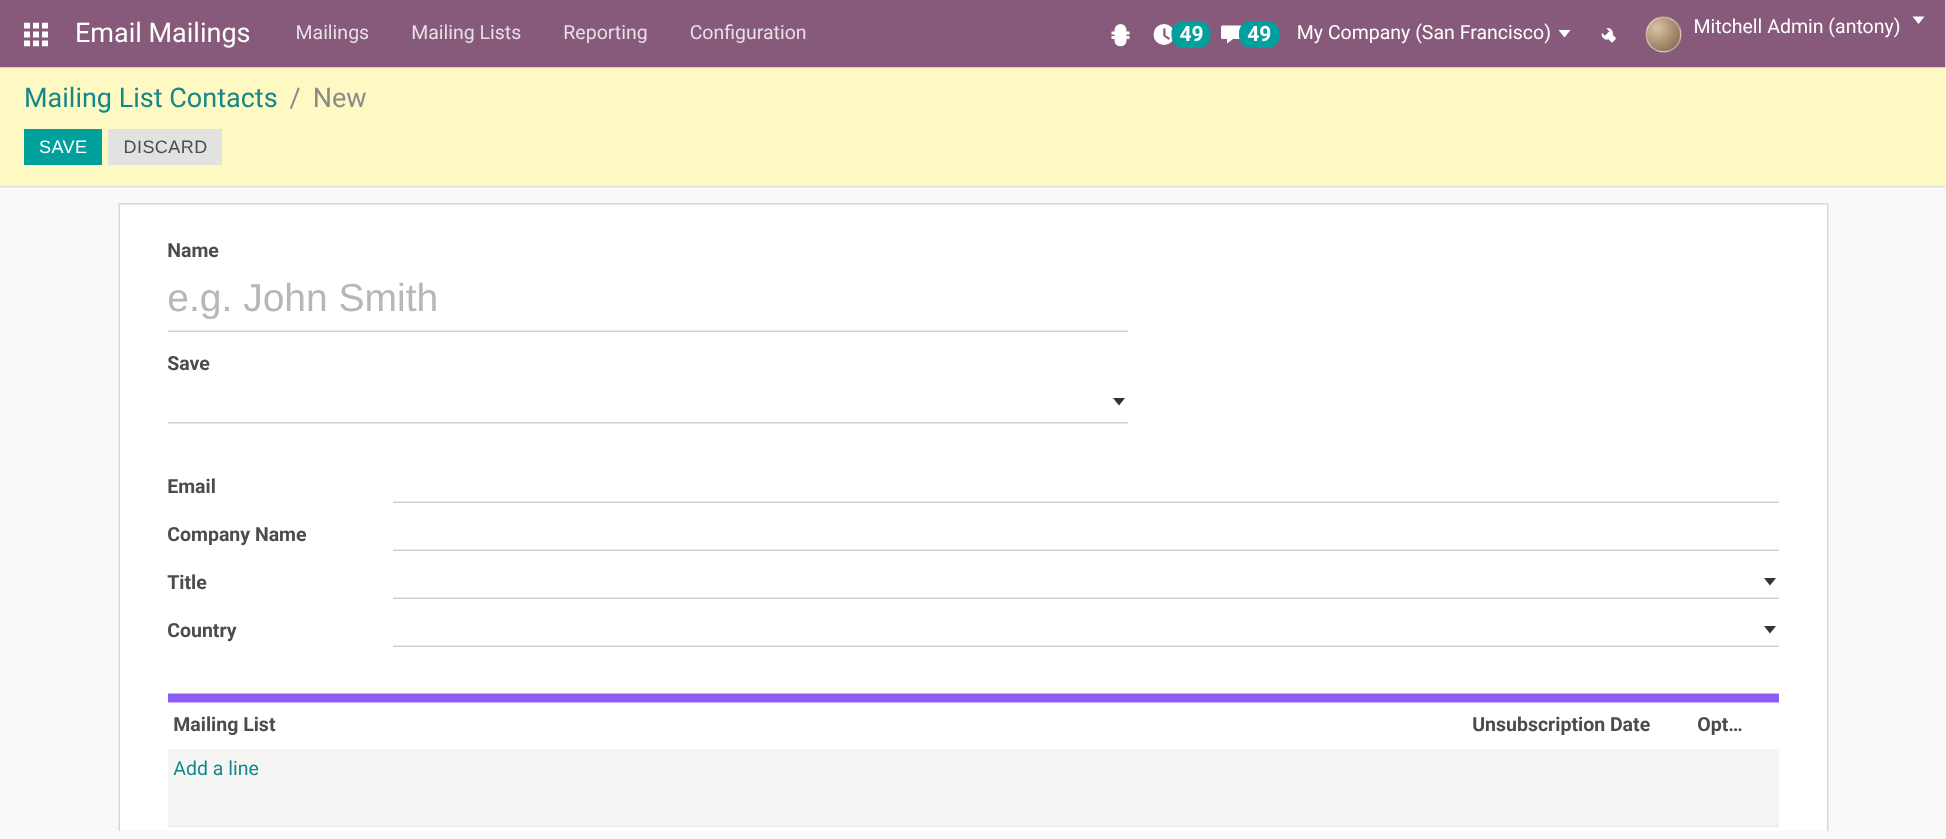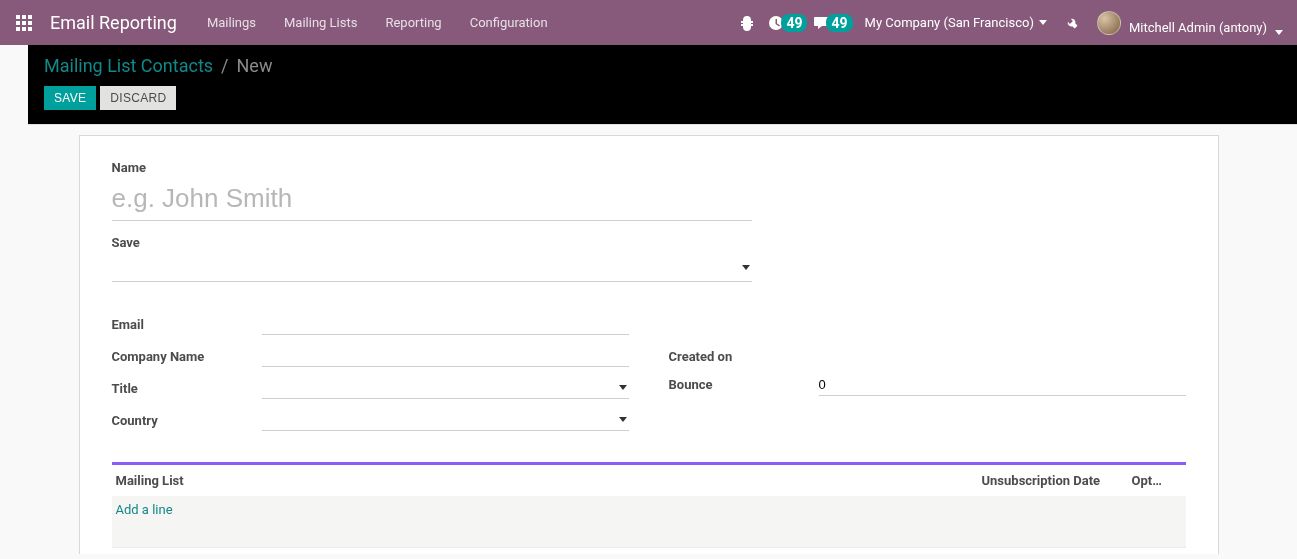--- a/index.html
+++ b/index.html
@@ -19,26 +19,26 @@
 .navbar .brand { font-size: 18px; font-weight: 400; color:#fff; margin: 0 18px 0 10px; }
 .navbar .menu { display:flex; gap: 4px; }
 .navbar .menu-item { color: #e7dfe5; padding: 0 12px; height:45px; display:flex; align-items:center; cursor:pointer; font-size:13px; }
 .navbar .spacer { flex:1; }
 .navbar .right { display:flex; align-items:center; gap:6px; }
 .navbar .icon-btn { display:flex; align-items:center; justify-content:center; width:30px; height:30px; cursor:pointer; position:relative; }
 .navbar .icon-btn svg { fill:#fff; width:16px; height:16px; }
 .navbar .badge { background:#00a09d; color:#fff; font-size:14px; font-weight:700; padding:1px 5px; border-radius:8px; margin-left:-3px; }
 .navbar .company-sel { color:#ffffff; display:flex; align-items:center; gap:5px; padding:0 6px; cursor:pointer; font-size:13px;}
 .navbar .tool-icon { display:flex; align-items:center; justify-content:center; width:26px; cursor:pointer;}
-.navbar .user { display:flex; align-items:flex-end; gap:8px; padding:0 6px; cursor:pointer; color:#fff; font-size:13px;}
+.navbar .user { display:flex; align-items:flex-start; gap:8px; padding:0 6px; cursor:pointer; color:#fff; font-size:13px;}
 .navbar .avatar { width:24px; height:24px; border-radius:50%; background: radial-gradient(circle at 30% 30%, #d9c3a6, #7a5c3e); border:1px solid rgba(255,255,255,0.4);}
 .navbar .caret { width:0; height:0; border-left:4px solid transparent; border-right:4px solid transparent; border-top:5px solid #fff; }
 
 
-.control-panel { background:#000000; padding:10px 16px 14px; border-bottom:1px solid #e2e2e0;margin-left:28px; }
+.control-panel { background:#fef9c3; padding:10px 16px 14px; border-bottom:1px solid #e2e2e0; }
 .breadcrumb { display:flex; align-items:center; gap:8px; margin-bottom:10px; font-size:18px; }
 .breadcrumb .crumb-link { color:#118889; cursor:pointer; }
 .breadcrumb .sep { color:#888; }
 .breadcrumb .current { color:#8a8a8a; }
 .buttons { display:flex; gap:4px; }
 .btn { border:none; padding:5px 10px; font-size:12px; font-weight:500; cursor:pointer; text-transform:uppercase; letter-spacing:.3px; }
 .btn-primary { background:#00a09d; color:#fff; }
 .btn-secondary { background:#e2e2e0; color:#4c4c4c; }
 
 
@@ -48,33 +48,33 @@
 .sheet { background:#fff; border:1px solid #d8d8d6; max-width:1140px; margin: 10px auto 40px; padding: 24px 32px 40px; }
 .field-block { margin-bottom:14px; }
 .label-top { font-weight:700; color:#4c4c4c; font-size:13px; display:block; margin-bottom:4px;}
 .big-input { width:640px; border:none; border-bottom:1px solid #cfcfcf; font-size:26px; padding:4px 0 6px; outline:none; color:#333;}
 .big-input::placeholder { color:#b7b7b7; }
 .tags-row { width:640px; display:flex; align-items:center; border-bottom:1px solid #cfcfcf; padding:2px 0;}
 .tags-row input { flex:1; border:none; outline:none; font-size:13px; padding:4px 0;}
 .dropdown-arrow { width:0; height:0; border-left:4px solid transparent; border-right:4px solid transparent; border-top:5px solid #333; cursor:pointer; margin-right:2px;}
 
 
-.form-grid { display:flex; gap:40px; margin-top:26px;align-items:center; }
+.form-grid { display:flex; gap:40px; margin-top:26px; }
 .col { flex:1; }
 .col table { width:100%; border-collapse:collapse; }
 .col td { padding:5px 0; vertical-align:middle; }
 .col td.lbl { width:150px; font-weight:700; color:#4c4c4c; font-size:13px;}
 .col td.inp { }
 .line-input { width:100%; border:none; border-bottom:1px solid #cfcfcf; padding:3px 0; outline:none; font-size:13px; background:transparent;}
 .line-select { display:flex; align-items:center; border-bottom:1px solid #cfcfcf; }
 .line-select input { flex:1; border:none; outline:none; padding:3px 0; font-size:13px; background:transparent;}
 .readonly-val { font-size:13px; color:#4c4c4c; padding:3px 0;}
 
 
-.subtable { margin-top:26px; border-top:3px solid #8b5cf6;}
+.subtable { margin-top:26px; border-top:6px solid #8b5cf6;}
 .subtable .hdr { display:flex; padding:8px 4px; font-weight:700; color:#4c4c4c; font-size:13px;}
 .subtable .hdr .c1{flex:1;}
 .subtable .hdr .c2{width:150px;}
 .subtable .hdr .c3{width:50px;}
 .subtable .body { background:#f5f5f3; padding:6px 4px 30px; border-bottom:1px solid #ebebe9;}
 .add-line { color:#118889; cursor:pointer; font-size:13px;}
 </style>
 </head>
 <body>
 
@@ -85,21 +85,21 @@
         <rect x="6" y="0" width="4" height="4"></rect>
         <rect x="12" y="0" width="4" height="4"></rect>
         <rect x="0" y="6" width="4" height="4"></rect>
         <rect x="6" y="6" width="4" height="4"></rect>
         <rect x="12" y="6" width="4" height="4"></rect>
         <rect x="0" y="12" width="4" height="4"></rect>
         <rect x="6" y="12" width="4" height="4"></rect>
         <rect x="12" y="12" width="4" height="4"></rect>
       </svg>
   </div>
-  <div class="brand">Email Reporting</div>
+  <div class="brand">Email Mailings</div>
   <div class="menu">
     <div class="menu-item">Mailings</div>
     <div class="menu-item">Mailing Lists</div>
     <div class="menu-item">Reporting</div>
     <div class="menu-item">Configuration</div>
   </div>
   <div class="spacer"></div>
   <div class="right">
     <div class="icon-btn">
       <svg viewBox="0 0 16 16">
@@ -189,34 +189,20 @@
             <td class="inp">
               <div class="line-select">
                 <input value="" style="">
                 <span class="dropdown-arrow"></span>
               </div>
             </td>
           </tr>
         </tbody>
           </table>
       </div>
-      <div class="col">
-        <table>
-          <tbody>
-              <tr>
-            <td class="lbl">Created on</td>
-            <td class="inp"><span class="readonly-val"></span></td>
-          </tr>
-          <tr>
-            <td class="lbl">Bounce</td>
-            <td class="inp"><input class="line-input" value="0" style=""></td>
-          </tr>
-        </tbody>
-          </table>
-      </div>
     </div>
 
     <div class="subtable">
       <div class="hdr">
         <div class="c1">Mailing List</div>
         <div class="c2">Unsubscription Date</div>
         <div class="c3">Opt…</div>
       </div>
       <div class="body">
         <span class="add-line">Add a line</span>

